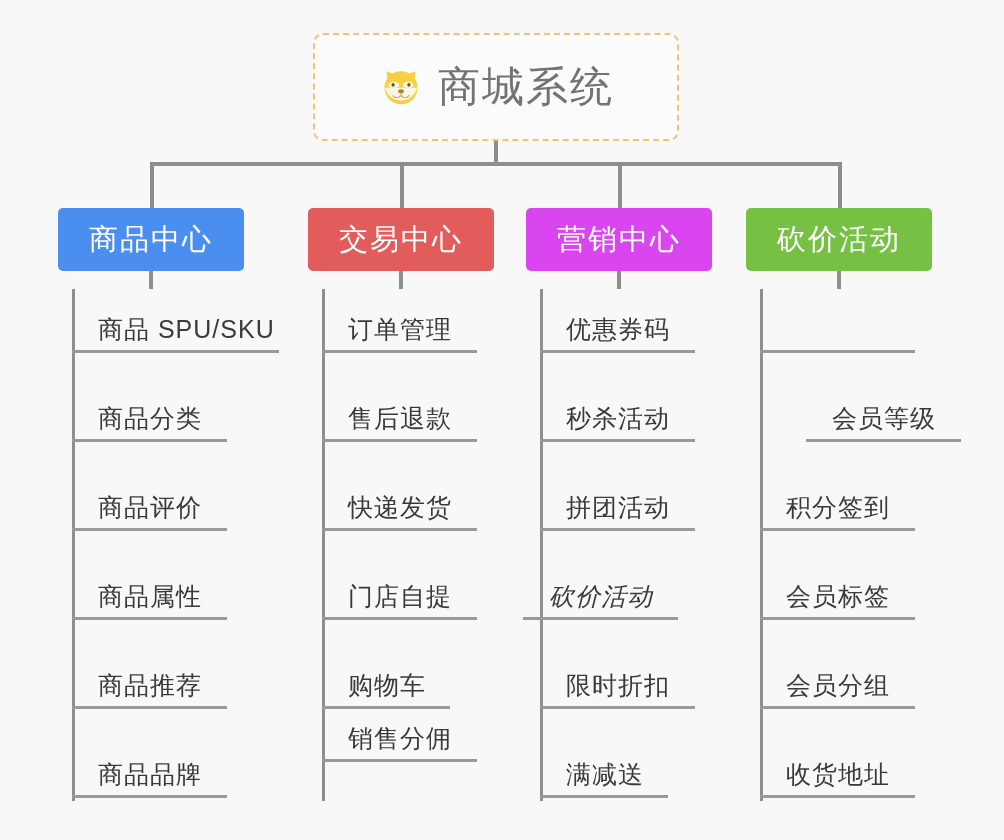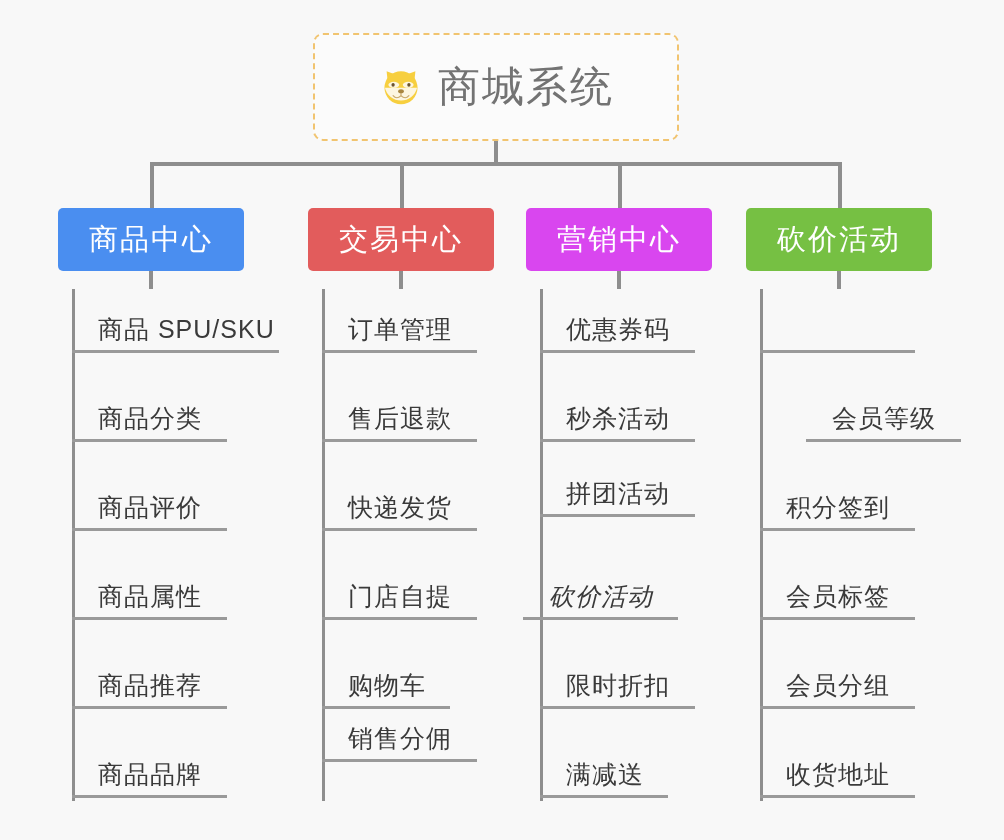--- a/index.html
+++ b/index.html
@@ -226,21 +226,21 @@
       <div class="spine-stem" style="left: 617px; height: 18px;"></div>
       <div class="spine" style="left: 540px; top: 289px; height: 512px;"></div>
       <div class="leaf" style="left: 540px; top: 309px; width: 155px;">
         <span class="leaf-label">优惠券码</span>
         <div class="leaf-rule" style="width: 155px;"></div>
       </div>
       <div class="leaf" style="left: 540px; top: 398px; width: 155px; text-align: center;">
         <span class="leaf-label">秒杀活动</span>
         <div class="leaf-rule" style="width: 155px;"></div>
       </div>
-      <div class="leaf" style="left: 540px; top: 473px; width: 155px; padding-left: 7px;">
+      <div class="leaf" style="left: 540px; top: 487px; width: 155px; padding-left: 7px;">
         <span class="leaf-label">拼团活动</span>
         <div class="leaf-rule" style="width: 155px;"></div>
       </div>
       <div class="leaf" style="left: 523px; top: 576px; width: 155px; font-style: italic;">
         <span class="leaf-label">砍价活动</span>
         <div class="leaf-rule" style="width: 155px;"></div>
       </div>
       <div class="leaf" style="left: 540px; top: 665px; width: 155px;">
         <span class="leaf-label">限时折扣</span>
         <div class="leaf-rule" style="width: 155px;"></div>

